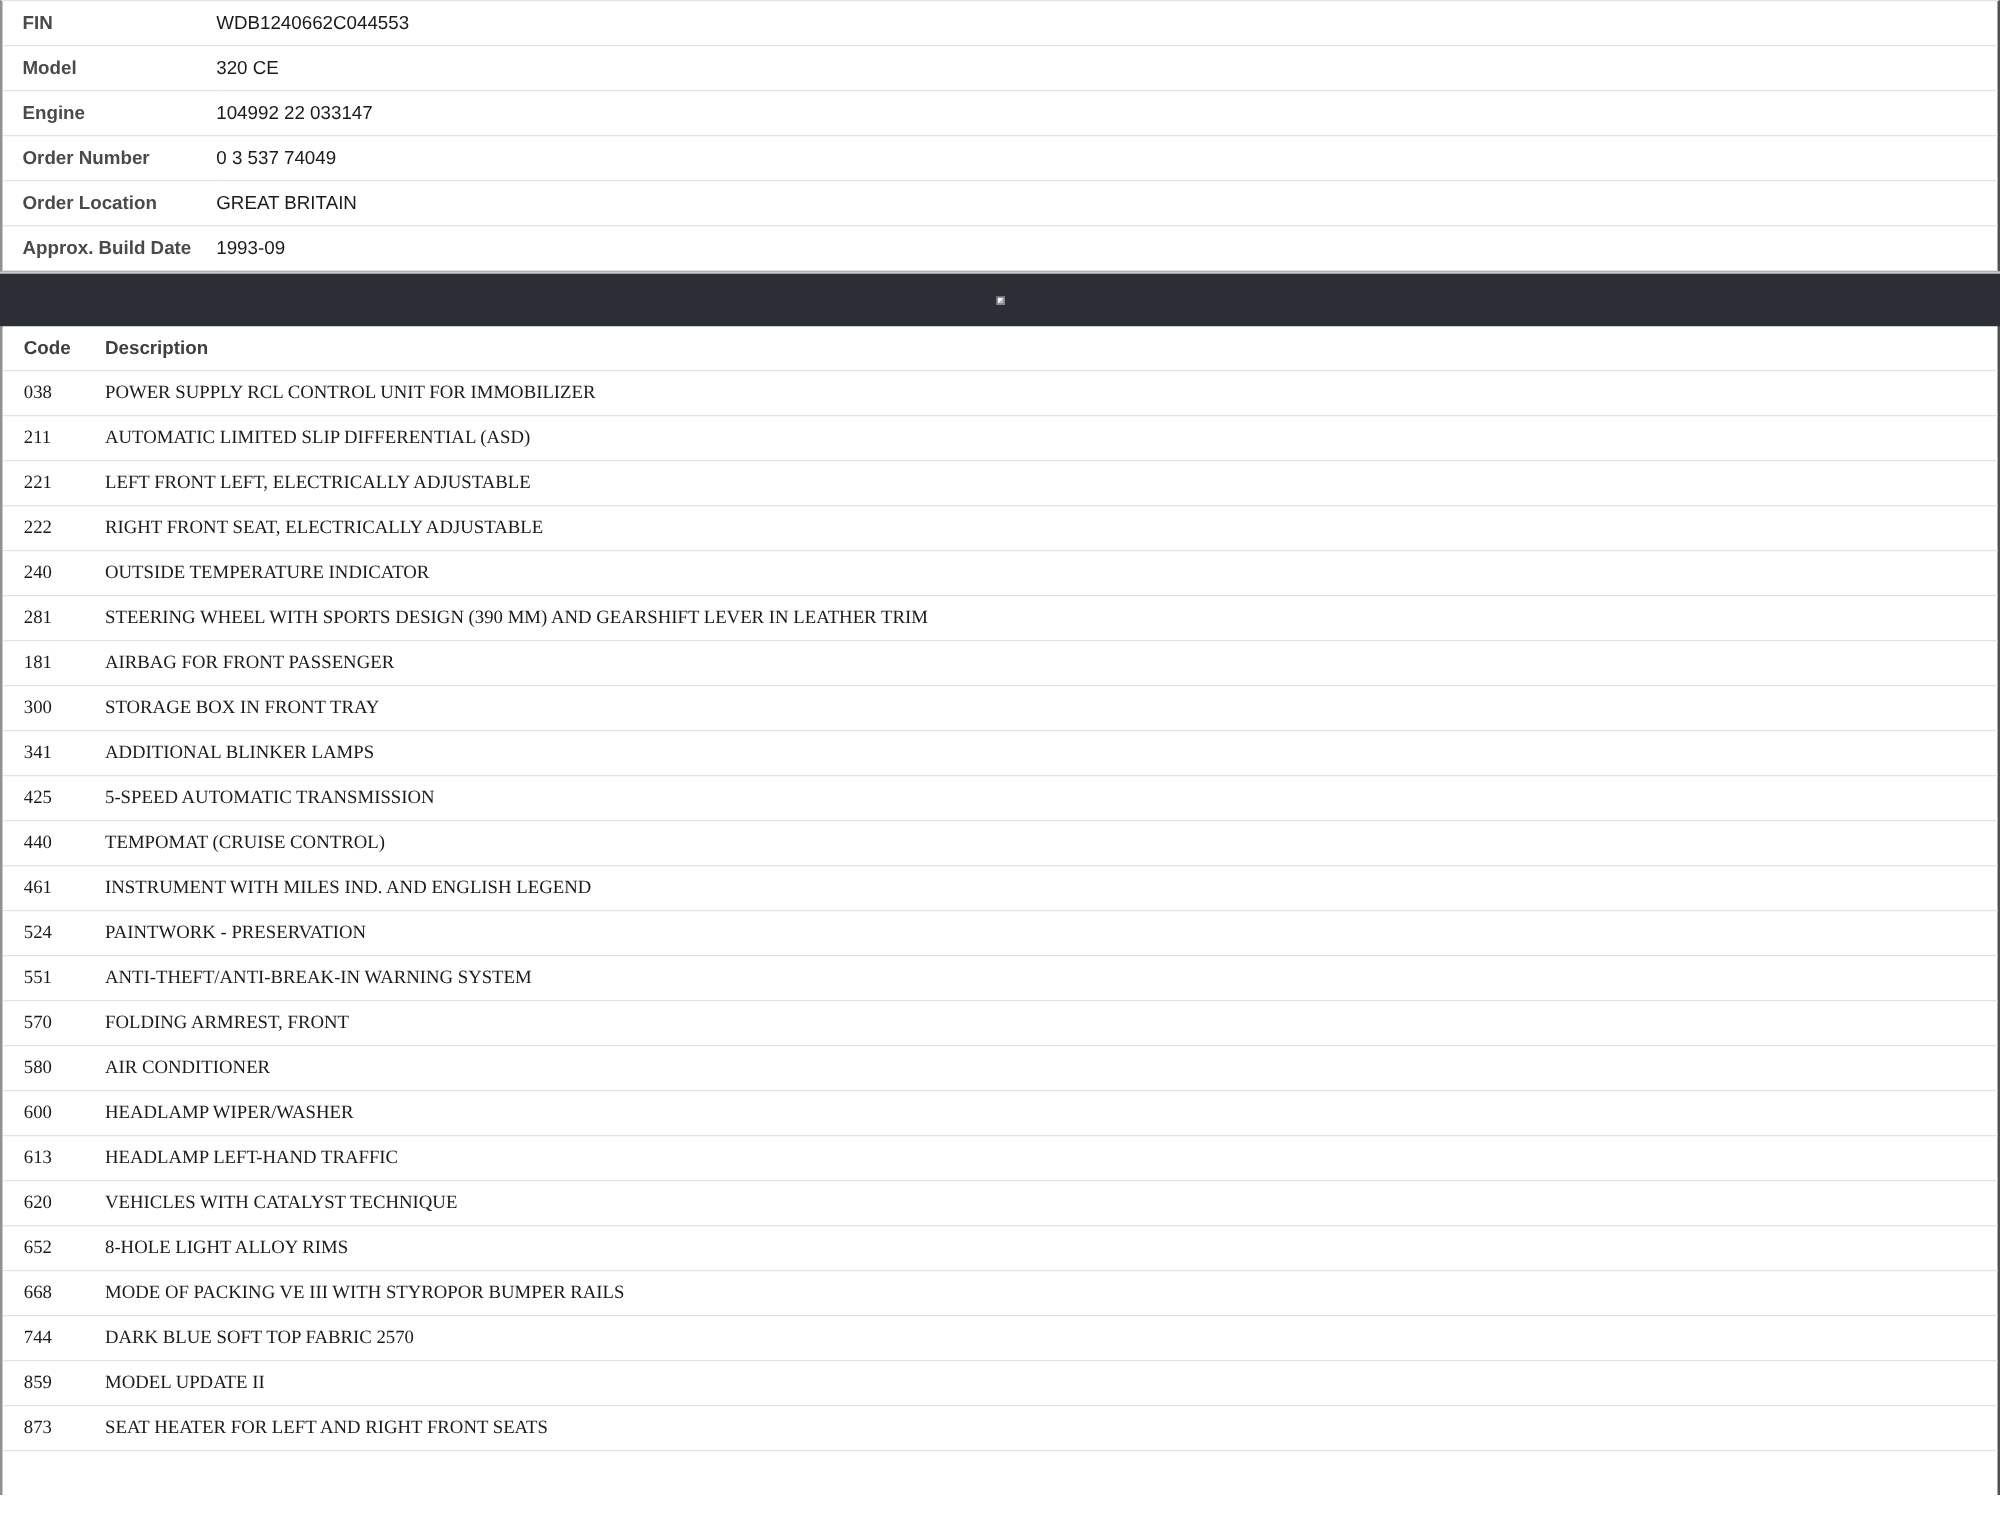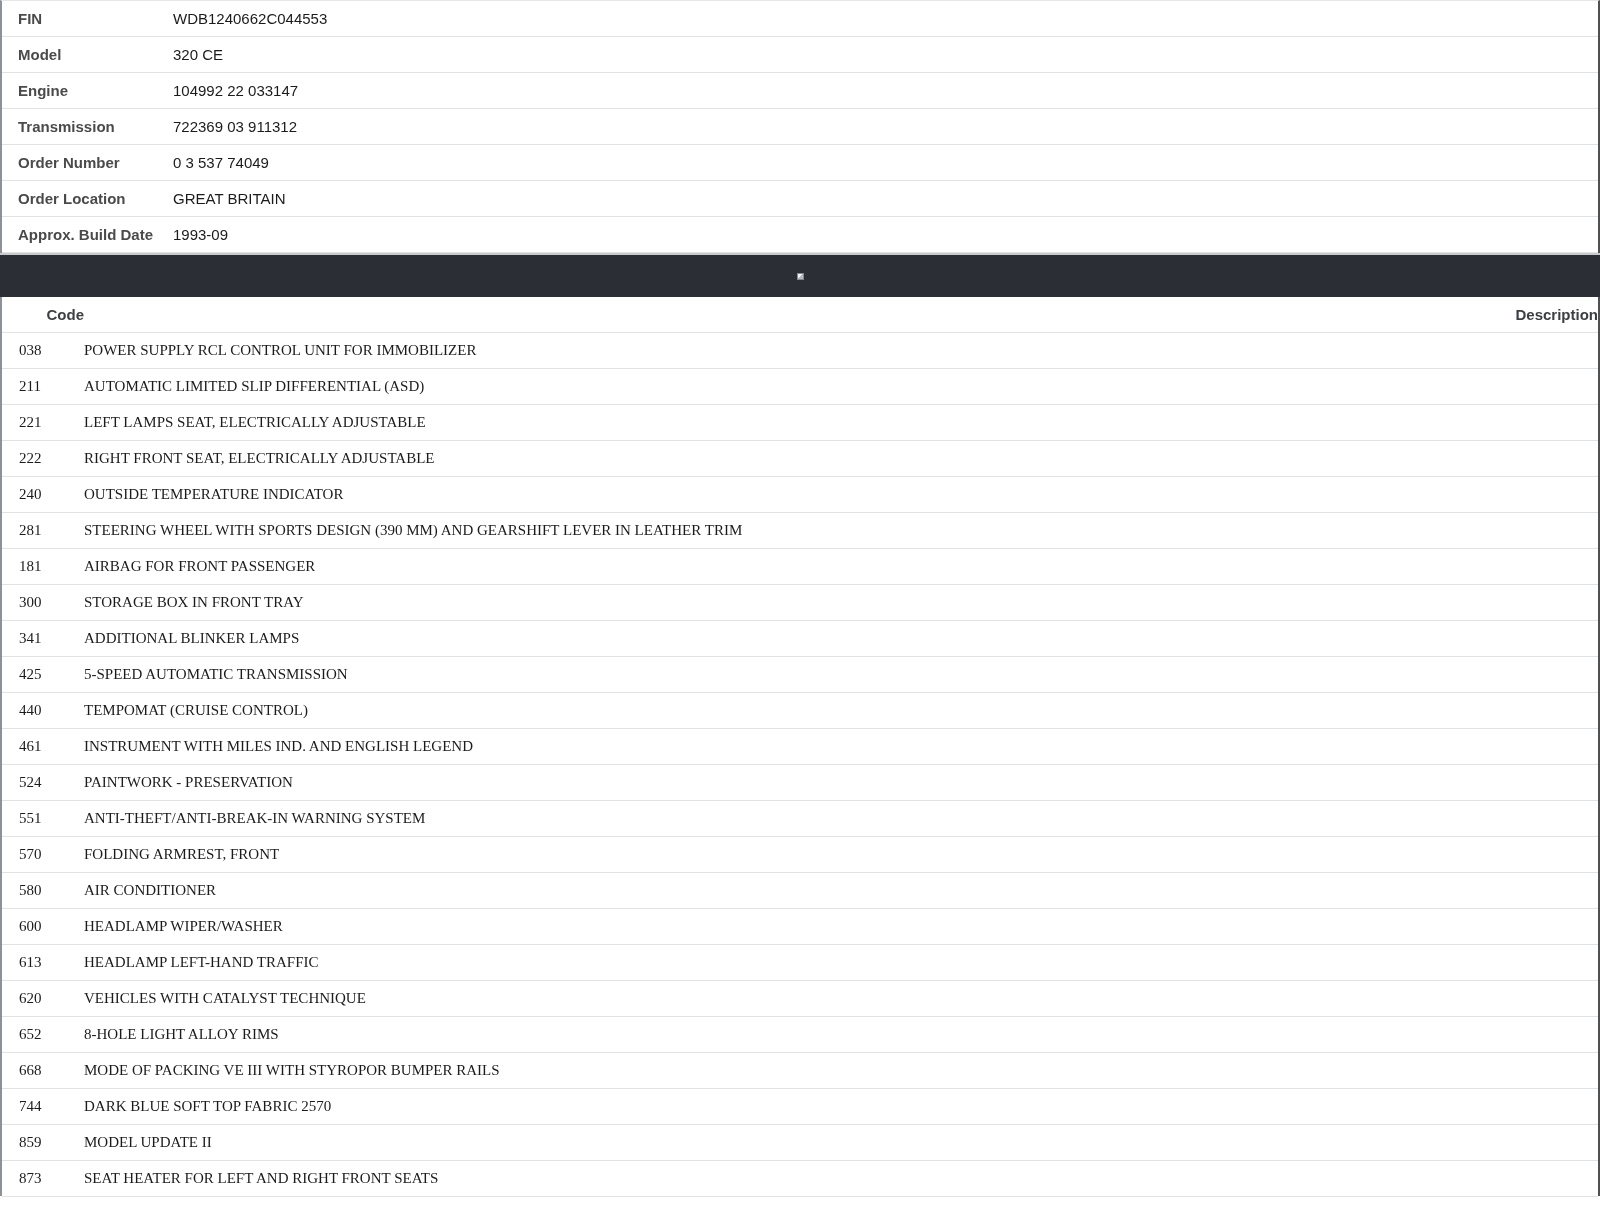--- a/index.html
+++ b/index.html
@@ -29,21 +29,21 @@
     height:42px;margin:0 -2px;
     background:#2b2e34;border-top:2px solid #c9cacc;
     display:flex;align-items:center;justify-content:center;
   }
   .broken-img{
     width:7px;height:7px;box-sizing:border-box;
     background:linear-gradient(135deg,#f4f5f6 0%,#f4f5f6 50%,#b6bac0 50%,#b6bac0 100%);
     border:1px solid #84898f;
   }
   
-  th{text-align:right;color:#3d4043;font-weight:700;}
+  th{text-align:left;color:#3d4043;font-weight:700;}
   .code-col{width:82px;box-sizing:border-box;padding-left:17px;}
   .desc-col{padding-left:0;}
   .codes td{color:#1b1b1b;font-weight:400;font-family:Liberation Serif, serif;}
 </style>
 </head>
 <body>
 
 <div class="card">
 
   <table>
@@ -56,24 +56,20 @@
   <tr>
     <td class="info-lbl">Model</td>
     <td class="info-val">320 CE</td>
   </tr>
 
   <tr>
     <td class="info-lbl">Engine</td>
     <td class="info-val">104992 22 033147</td>
   </tr>
 
-  <tr>
-    <td class="info-lbl">Transmission</td>
-    <td class="info-val">722369 03 911312</td>
-  </tr>
 
   <tr>
     <td class="info-lbl">Order Number</td>
     <td class="info-val">0 3 537 74049</td>
   </tr>
 
   <tr>
     <td class="info-lbl">Order Location</td>
     <td class="info-val">GREAT BRITAIN</td>
   </tr>
@@ -102,21 +98,21 @@
     <td class="desc-col">POWER SUPPLY RCL CONTROL UNIT FOR IMMOBILIZER</td>
   </tr>
 
   <tr>
     <td class="code-col">211</td>
     <td class="desc-col">AUTOMATIC LIMITED SLIP DIFFERENTIAL (ASD)</td>
   </tr>
 
   <tr>
     <td class="code-col">221</td>
-    <td class="desc-col">LEFT LAMPS SEAT, ELECTRICALLY ADJUSTABLE</td>
+    <td class="desc-col">LEFT FRONT LEFT, ELECTRICALLY ADJUSTABLE</td>
   </tr>
 
   <tr>
     <td class="code-col">222</td>
     <td class="desc-col">RIGHT FRONT SEAT, ELECTRICALLY ADJUSTABLE</td>
   </tr>
 
   <tr>
     <td class="code-col">240</td>
     <td class="desc-col">OUTSIDE TEMPERATURE INDICATOR</td>

